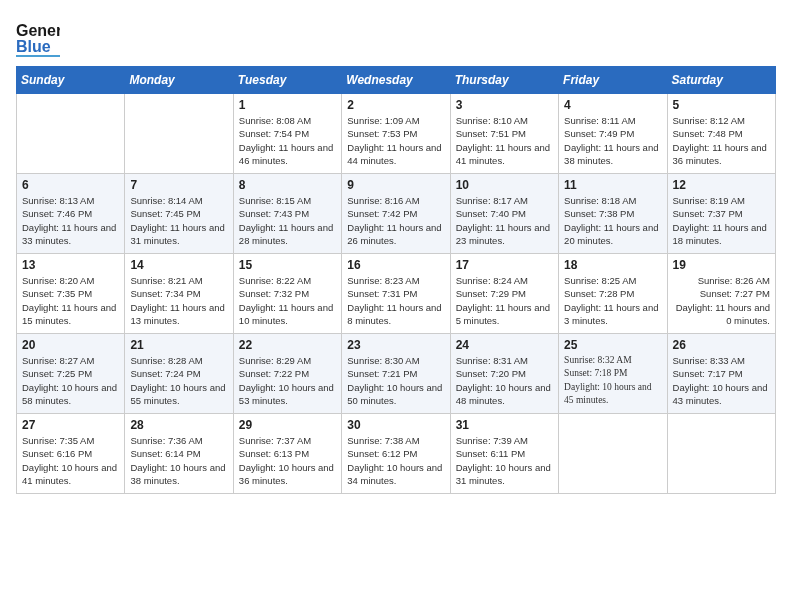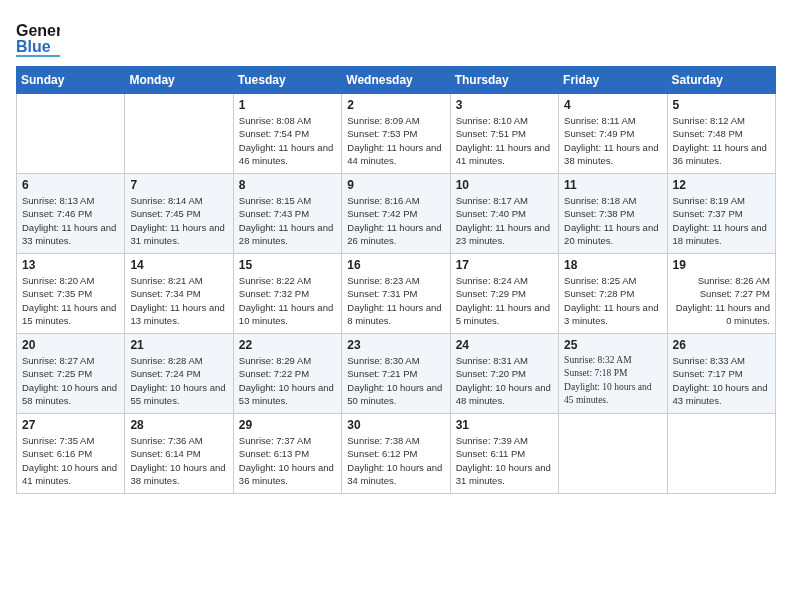--- a/index.html
+++ b/index.html
@@ -34,20 +34,21 @@
       table-layout: fixed;
     }
     thead tr th {
       background: #2a6bbf;
       color: #fff;
       font-size: 12px;
       font-weight: bold;
       padding: 6px 4px;
       text-align: left;
       border: 1px solid #2a6bbf;
+      font-style: italic;
     }
     tbody tr td {
       vertical-align: top;
       border: 1px solid #ccc;
       padding: 4px 5px;
       font-size: 10px;
       color: #222;
       height: 80px;
       background: #fff;
     }
@@ -114,21 +115,21 @@
         <td></td>
         <td></td>
         <td>
           <span class="day-num">1</span>
           <div class="cell-content" style="white-space: pre-line;">Sunrise: 8:08 AM
 Sunset: 7:54 PM
 Daylight: 11 hours and 46 minutes.</div>
         </td>
         <td>
           <span class="day-num">2</span>
-          <div class="cell-content" style="white-space: pre-line;">Sunrise: 8:09 AM
+          <div class="cell-content" style="white-space: pre-line;">Sunrise: 1:09 AM
 Sunset: 7:53 PM
 Daylight: 11 hours and 44 minutes.</div>
         </td>
         <td>
           <span class="day-num">3</span>
           <div class="cell-content" style="white-space: pre-line;">Sunrise: 8:10 AM
 Sunset: 7:51 PM
 Daylight: 11 hours and 41 minutes.</div>
         </td>
         <td>

